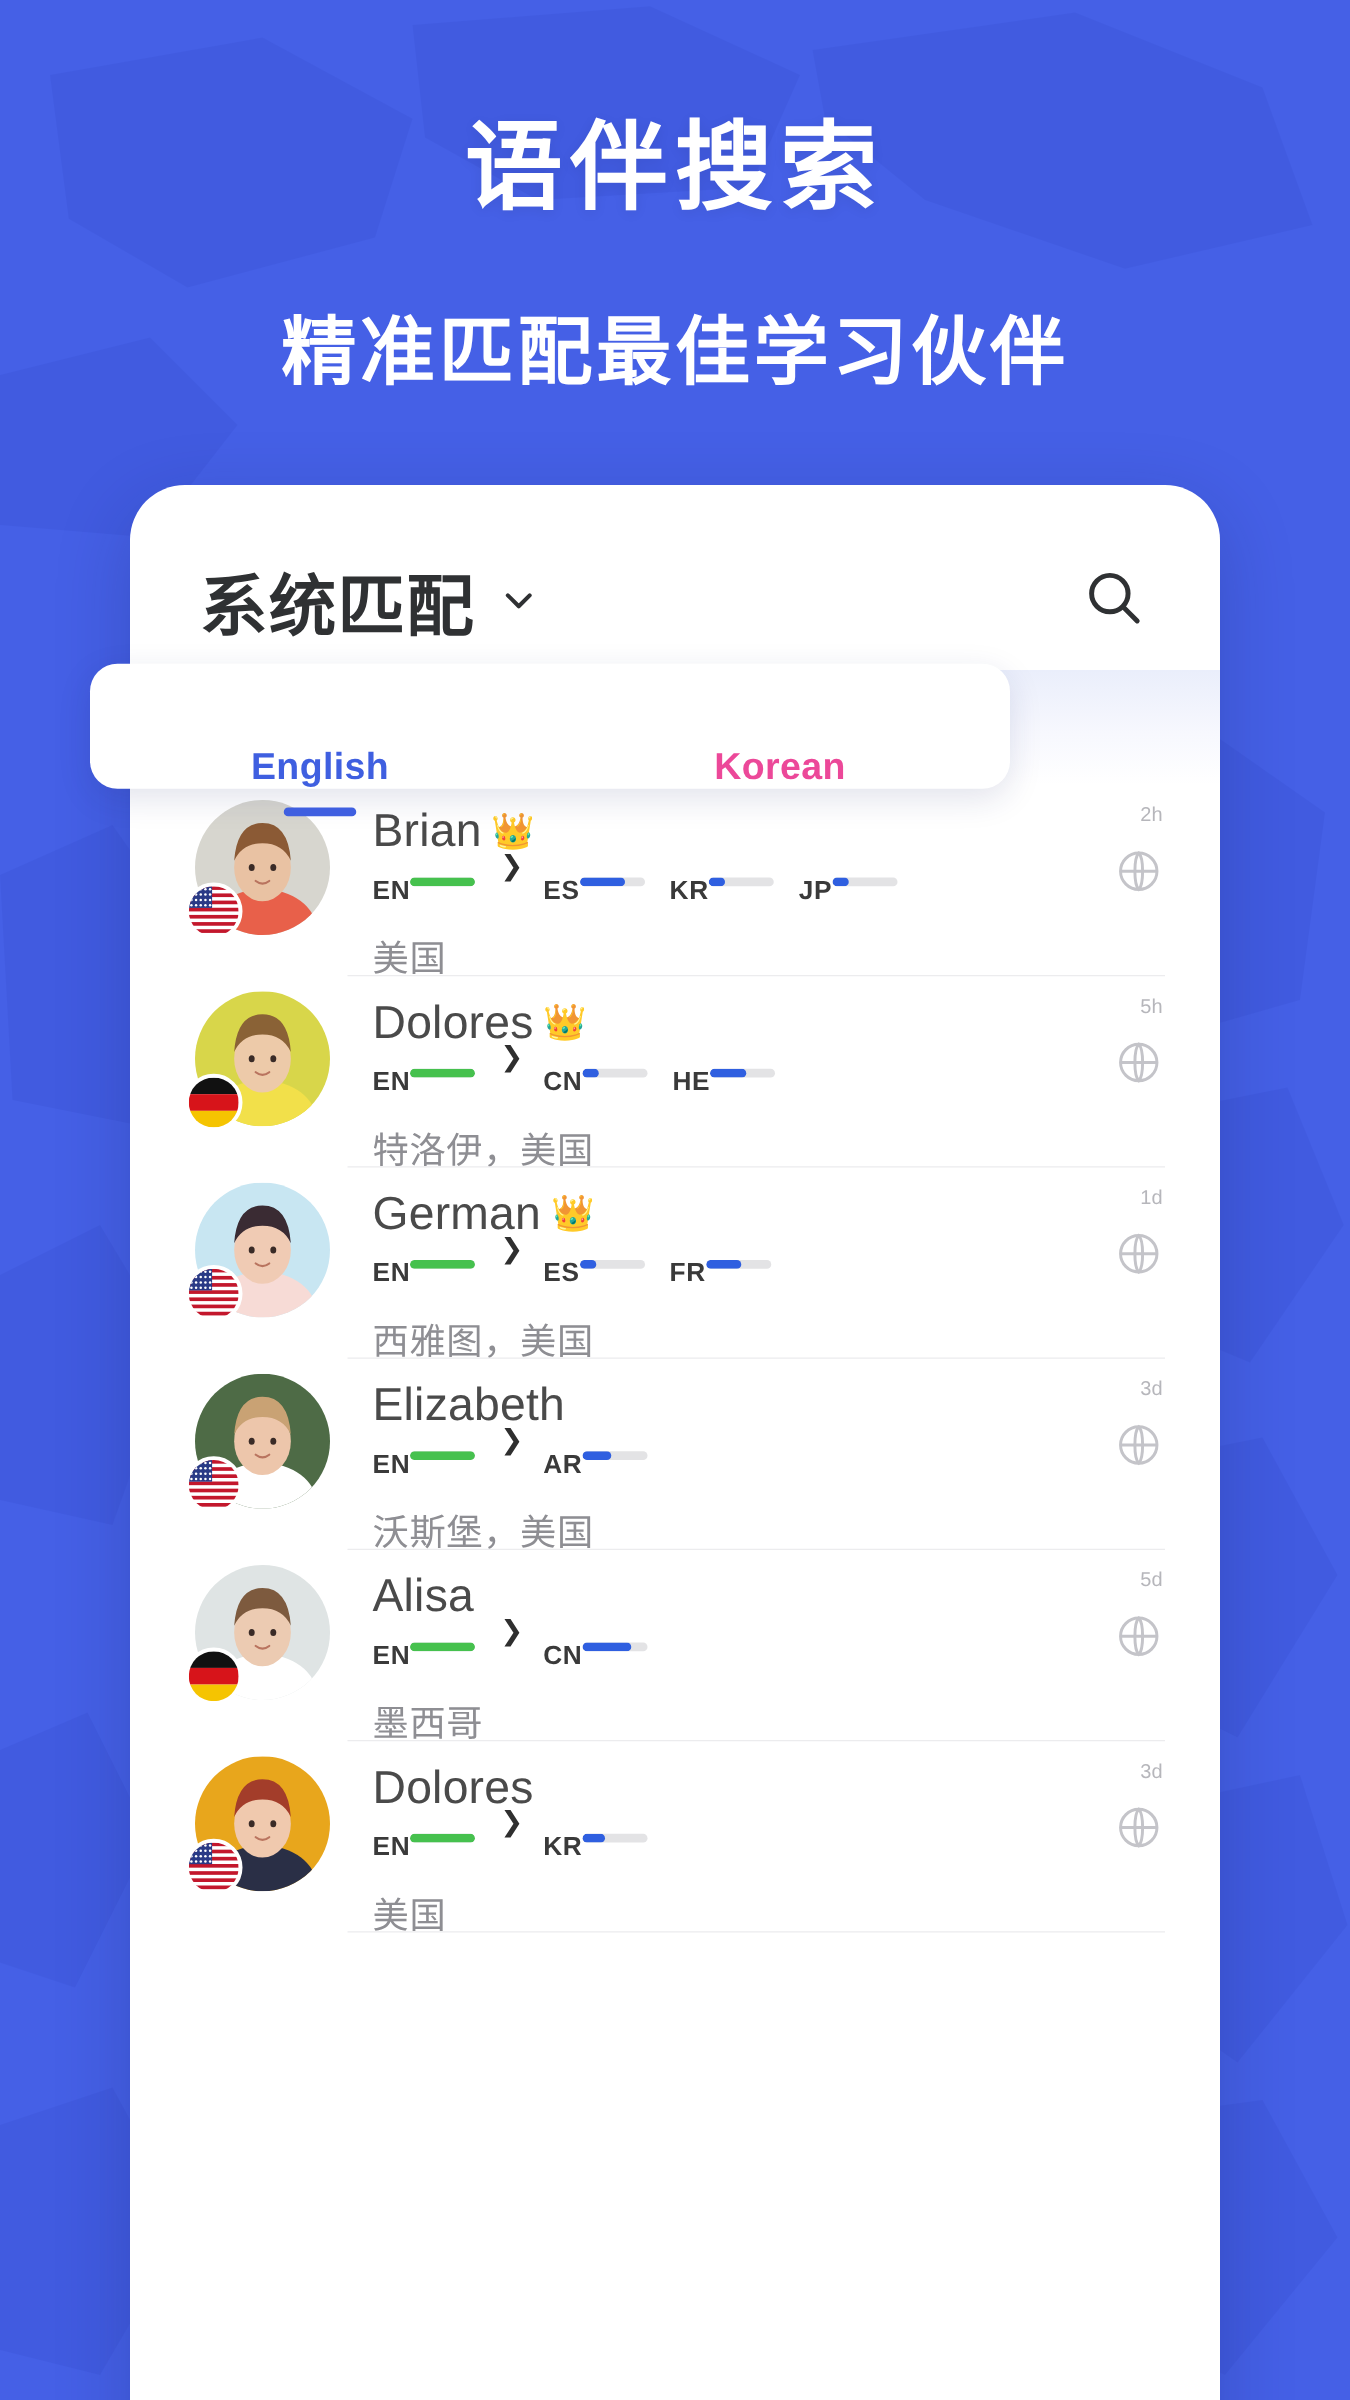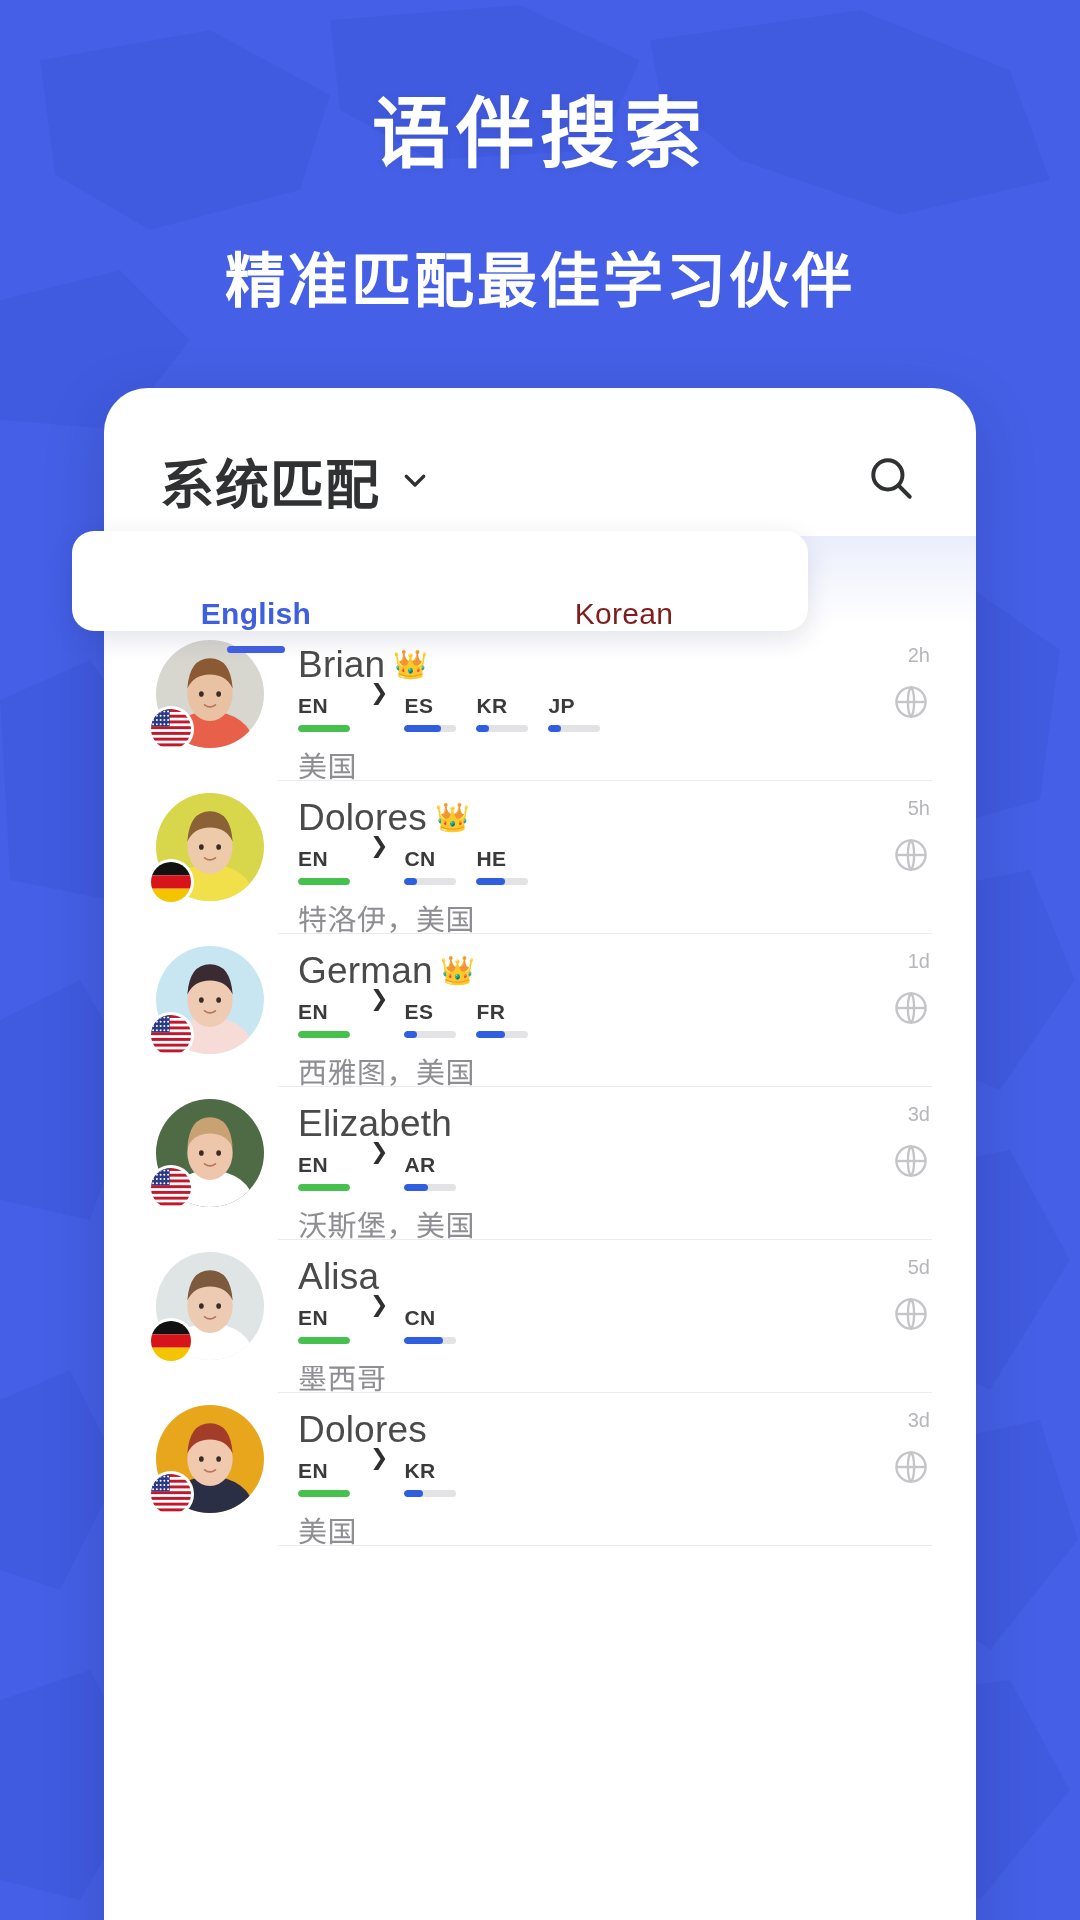--- a/index.html
+++ b/index.html
@@ -110,22 +110,22 @@
     z-index: 6;
   }
   .tab {
     flex: 1;
     text-align: center;
     position: relative;
     cursor: pointer;
   }
   .tab-label {
     font-size: 30px;
-    color: #7f1d1d;
-    font-weight: 400;
+    color: #ec4899;
+    font-weight: 700;
     letter-spacing: .3px;
   }
   .tab.active .tab-label {
     color: #3f5fe0;
     font-weight: 700;
   }
   .tab-underline {
     display: none;
     position: absolute;
     left: 50%;
@@ -220,21 +220,21 @@
   .crown { font-size: 28px; line-height: 1; }
 
   .langs {
     display: flex;
     align-items: flex-end;
     margin-top: 10px;
     height: 34px;
   }
   .lang-item {
     display: flex;
-    flex-direction: column;
+    flex-direction: row;
     align-items: flex-start;
     margin-right: 20px;
   }
   .lang-code {
     font-size: 21px;
     color: #3a3a3a;
     font-weight: 600;
     letter-spacing: .5px;
     line-height: 1;
     margin-bottom: 9px;
@@ -271,21 +271,21 @@
 
   .row-meta {
     flex: 0 0 90px;
     padding-top: 16px;
     display: flex;
     flex-direction: column;
     align-items: flex-end;
     gap: 16px;
   }
   .time {
-    font-size: 20px;
+    font-size: 16px;
     color: #b6b6bb;
   }
   .globe { width: 38px; height: 38px; display: block; }
 </style>
 </head>
 <body>
 
 <div class="screen">
 
   <div class="world-map">

